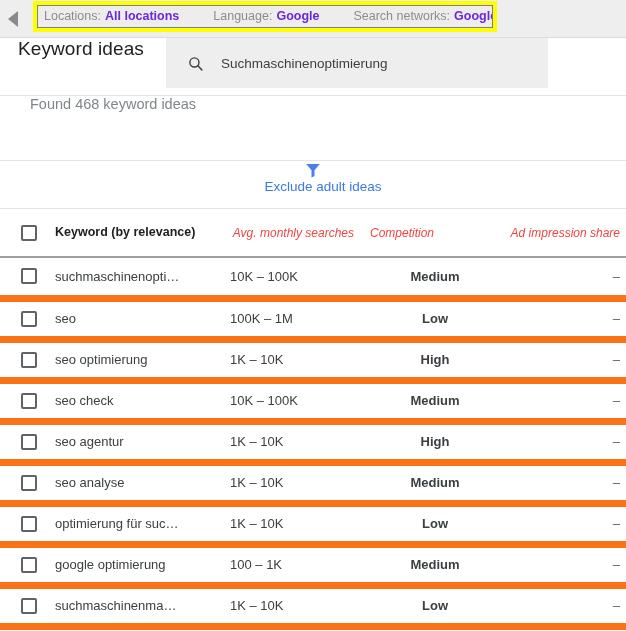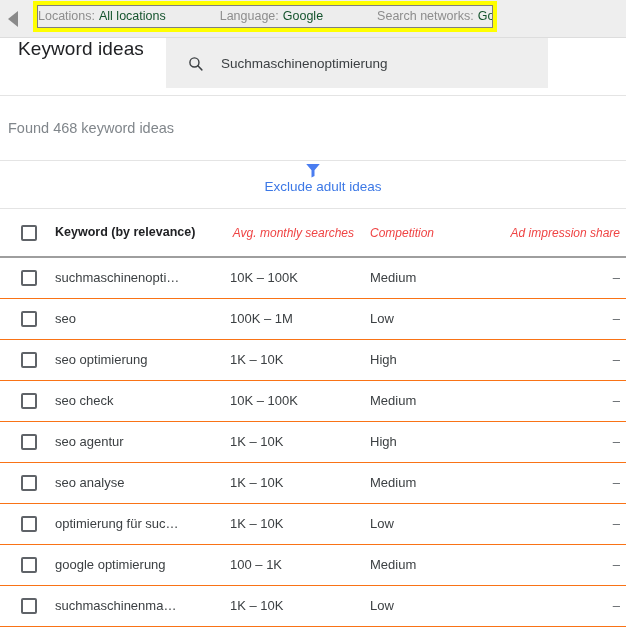--- a/index.html
+++ b/index.html
@@ -45,38 +45,38 @@
     background: #eeeeee;
   }
   .highlight-inner {
     position: absolute;
     inset: 0;
     box-sizing: border-box;
     border: 1px solid #808080;
     background: #ededed;
     display: flex;
     align-items: center;
-    padding-left: 0;
+    padding-left: 6px;
     overflow: hidden;
     white-space: nowrap;
-    gap: 20px;
   }
   .ctx-group {
     display: inline-flex;
     align-items: baseline;
     margin-right: 34px;
     font-size: 12.5px;
     line-height: 1;
   }
   .ctx-label {
     color: #8d8d8d;
     margin-right: 4px;
   }
   .ctx-value {
-    color: #14532d;
+    color: #6d28d9;
+    font-weight: bold;
   }
 
   
   .header {
     height: 58px;
     display: flex;
     align-items: flex-start;
     padding: 0 18px;
     box-sizing: border-box;
     border-bottom: 1px solid #e4e4e4;
@@ -114,22 +114,21 @@
     font-size: 13.5px;
     color: #3c4043;
     width: 300px;
     padding: 0;
   }
 
   
   .found-bar {
     height: 65px;
     display: flex;
-    align-items: center;
-    padding: 0 8px;
+    padding: 0 30px;
     box-sizing: border-box;
     border-bottom: 1px solid #e4e4e4;
   }
   .found-text {
     font-size: 14.5px;
     color: #80868b;
   }
 
   
   .filter-bar {
@@ -190,42 +189,43 @@
     color: #ef4444;
     white-space: nowrap;
     font-style: italic;
   }
   .th-right { text-align: right !important; padding-right: 16px !important; }
   .th-left  { text-align: left !important; }
   .th-adshare { text-align: right !important; padding-right: 6px !important; }
 
   tbody tr {
     height: 41px;
-    border-bottom: 1px solid #f97316;
+    border-bottom: 7px solid #f97316;
   }
   .cell-keyword {
     font-size: 13px;
     color: #3c4043;
     white-space: nowrap;
     overflow: hidden;
     text-overflow: ellipsis;
     padding-right: 6px !important;
   }
   .cell-avg {
     font-size: 13px;
     color: #3c4043;
     text-align: left;
     padding-right: 16px !important;
     white-space: nowrap;
   }
   .cell-comp {
     font-size: 13px;
     color: #3c4043;
-    text-align: left;
-    white-space: nowrap;
+    text-align: center;
+    white-space: nowrap;
+    font-weight: bold;
   }
   .cell-ad {
     font-size: 13px;
     color: #5f6368;
     text-align: right;
     padding-right: 6px !important;
   }
 
   .checkbox {
     width: 16px;

